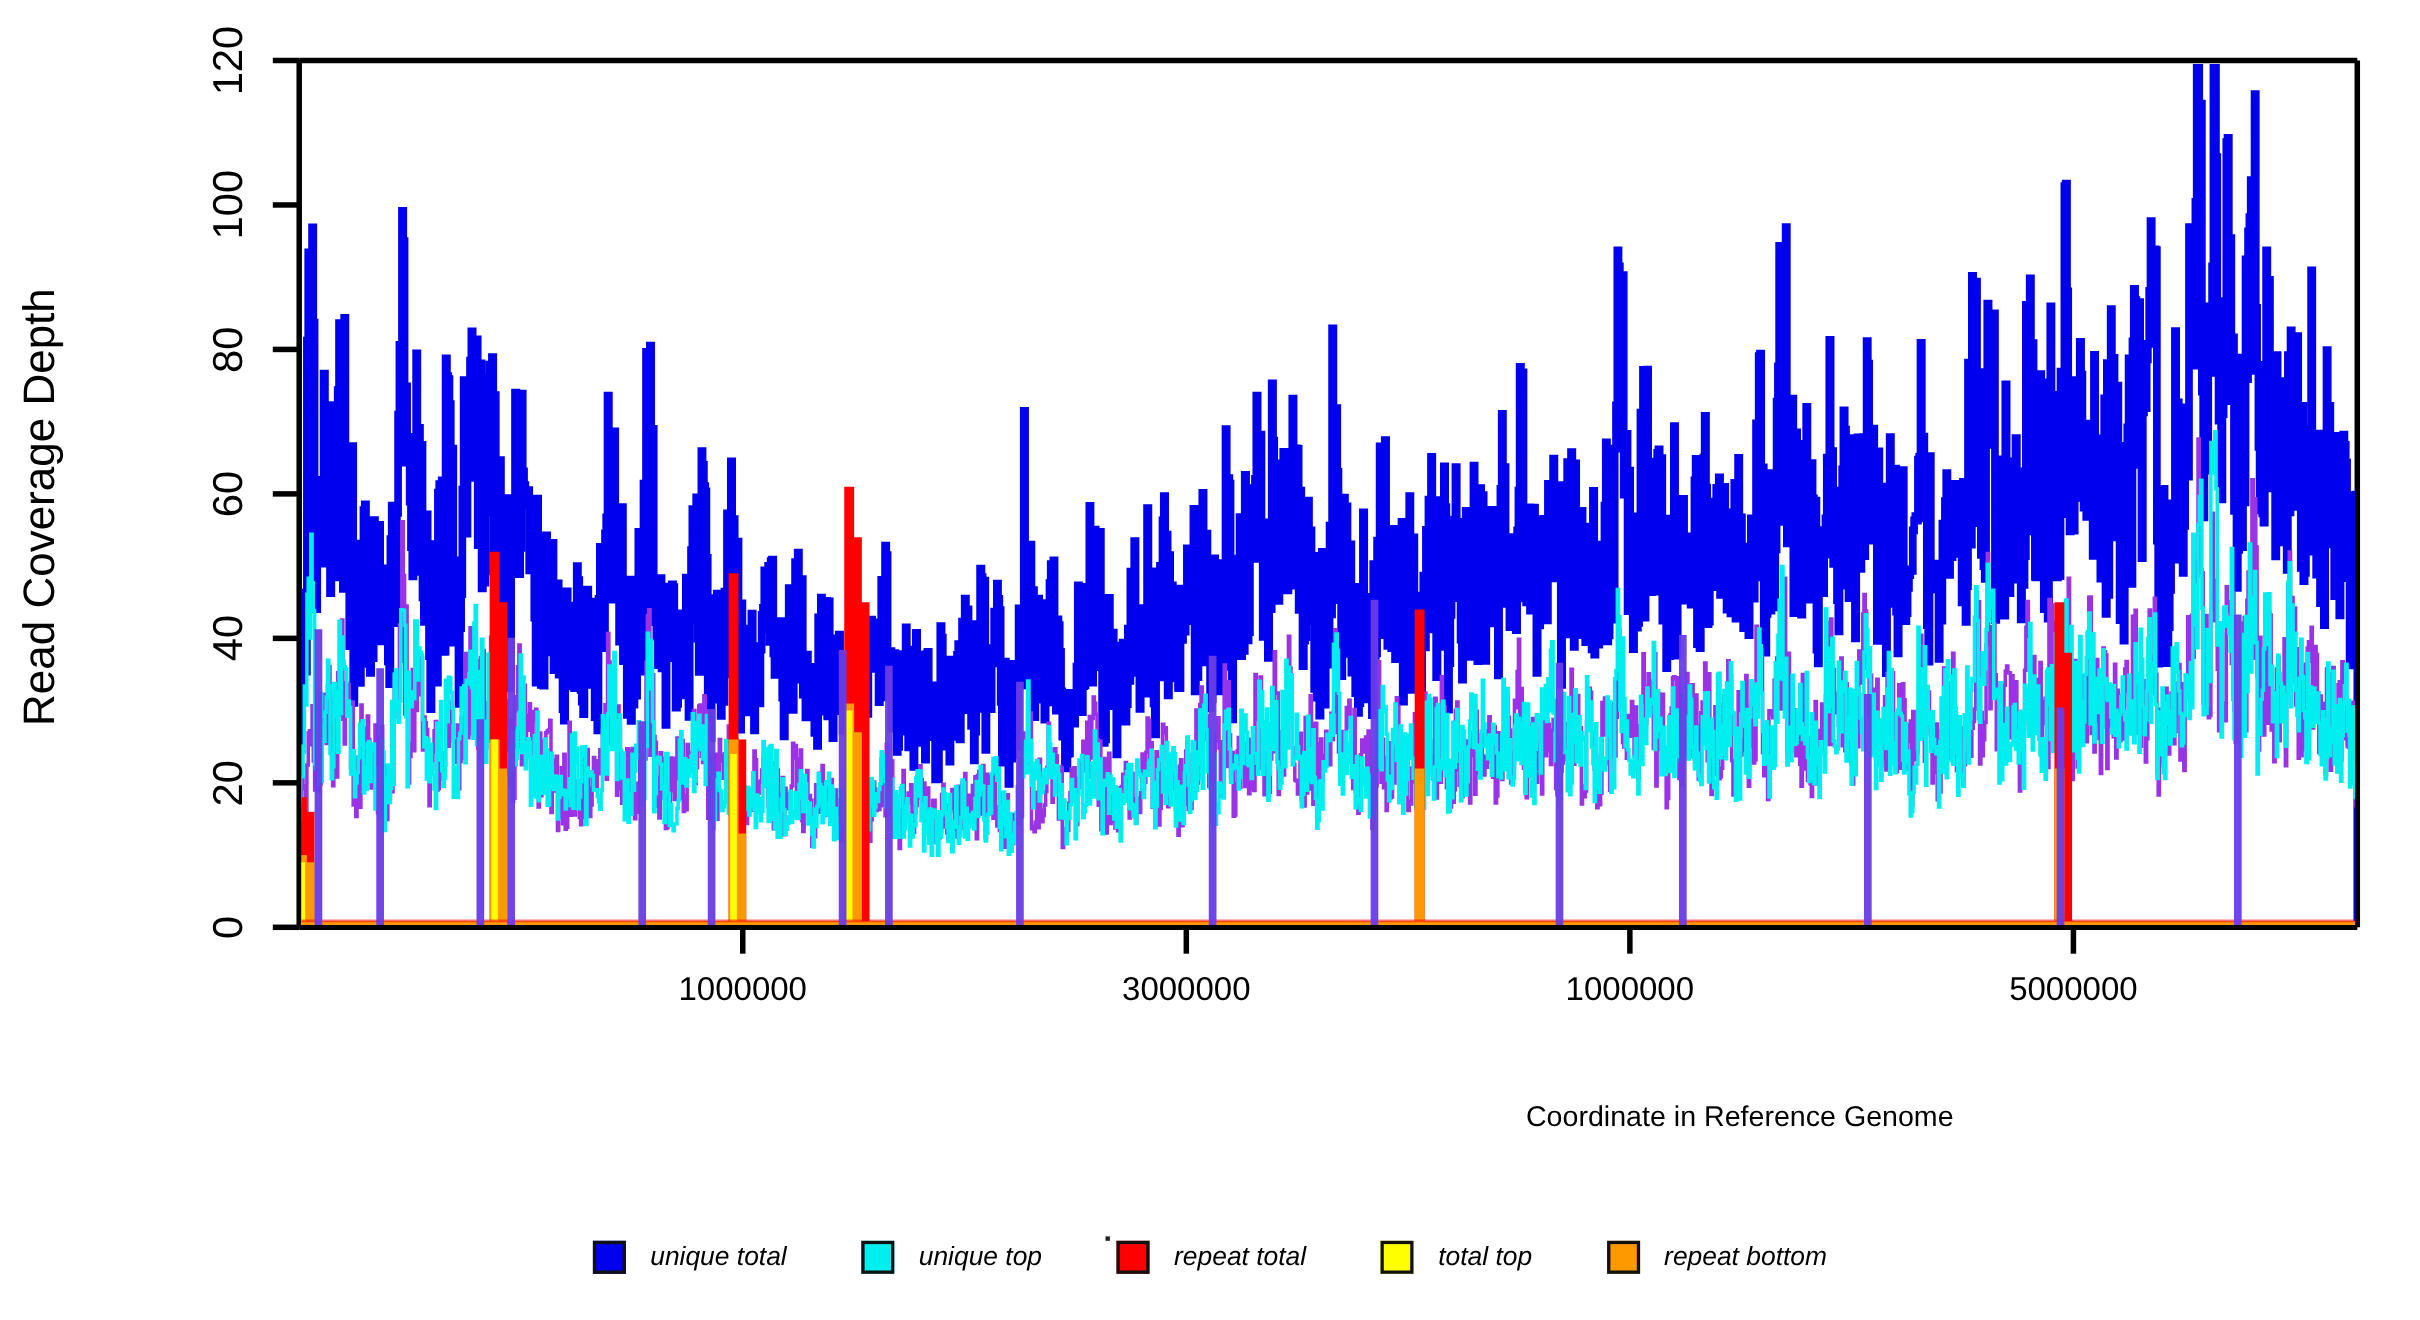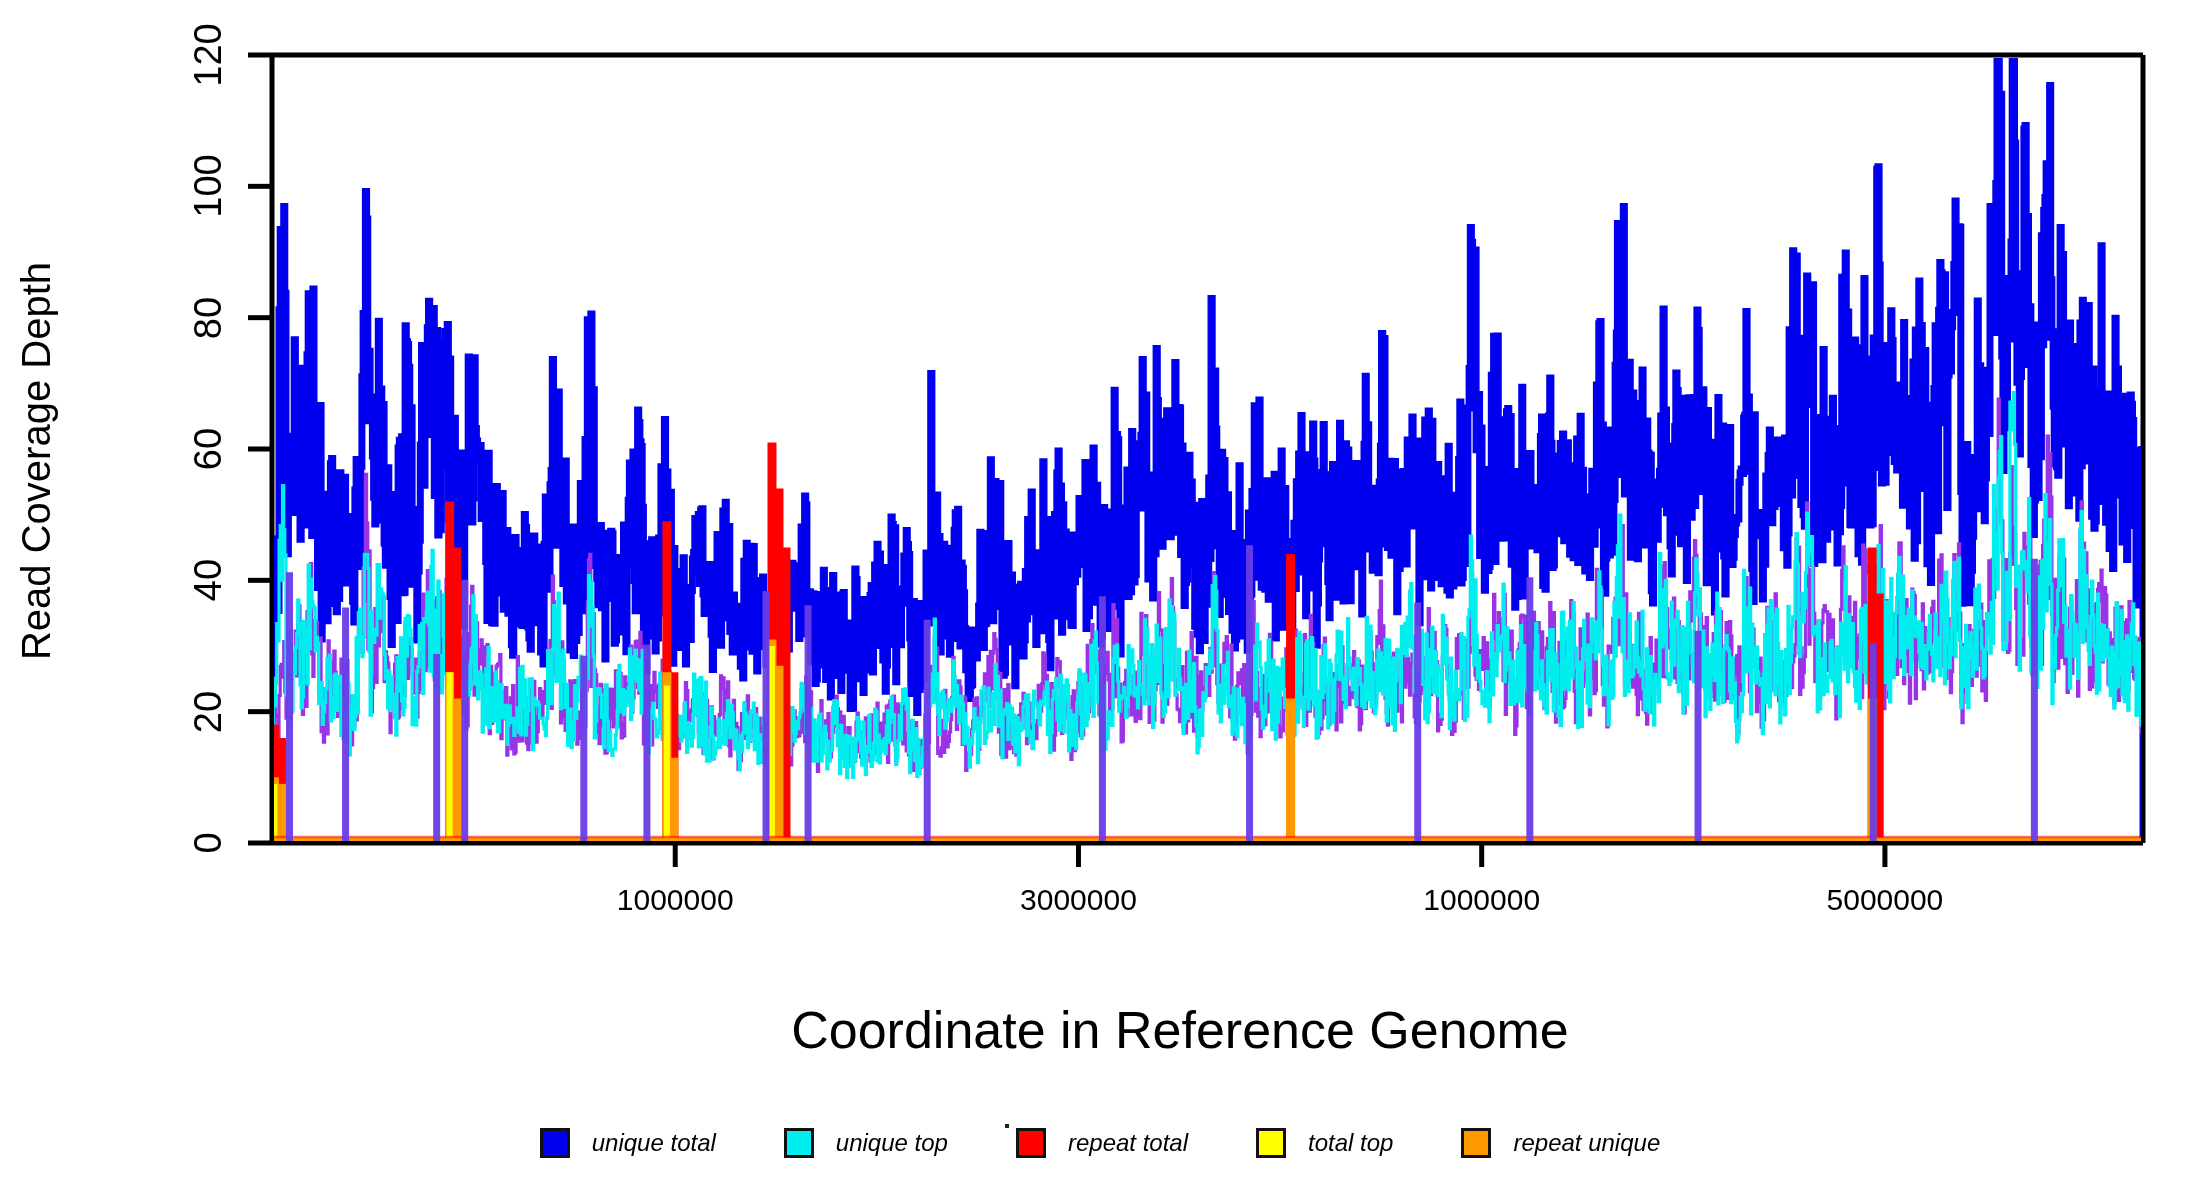--- a/index.html
+++ b/index.html
@@ -11,22 +11,22 @@
     left:-214px; top:431px;
     width:500px; height:60px;
     transform:rotate(-90deg);
     transform-origin:center center;
     font-size:40px; line-height:60px; text-align:center;
     letter-spacing:0px;
     white-space:nowrap;
   }
   .xlabel{
     position:absolute;
-    left:600px; top:1000px; width:1160px;
-    text-align:center; font-size:52px; white-space:nowrap;
+    left:616px; top:1000px; width:1160px;
+    text-align:right; font-size:26px; white-space:nowrap;
   }
   .ytick-label{
     position:absolute;
     font-size:38px;
     text-align:center;
     white-space:nowrap;
     transform:rotate(-90deg);
     transform-origin:center center;
   }
   .xtick-label{
@@ -202,18 +202,18 @@
       <div class="legend-item">
         <span class="legend-swatch" style="background: rgb(255, 0, 0);"></span>
         <span class="legend-text">repeat total</span>
       </div>
       <div class="legend-item">
         <span class="legend-swatch" style="background: rgb(255, 255, 0);"></span>
         <span class="legend-text">total top</span>
       </div>
       <div class="legend-item">
         <span class="legend-swatch" style="background: rgb(255, 153, 0);"></span>
-        <span class="legend-text">repeat unique</span>
+        <span class="legend-text">repeat bottom</span>
       </div>
     </div>
   <div class="legend-dot"></div>
 
 </div>
 
 </body></html>

